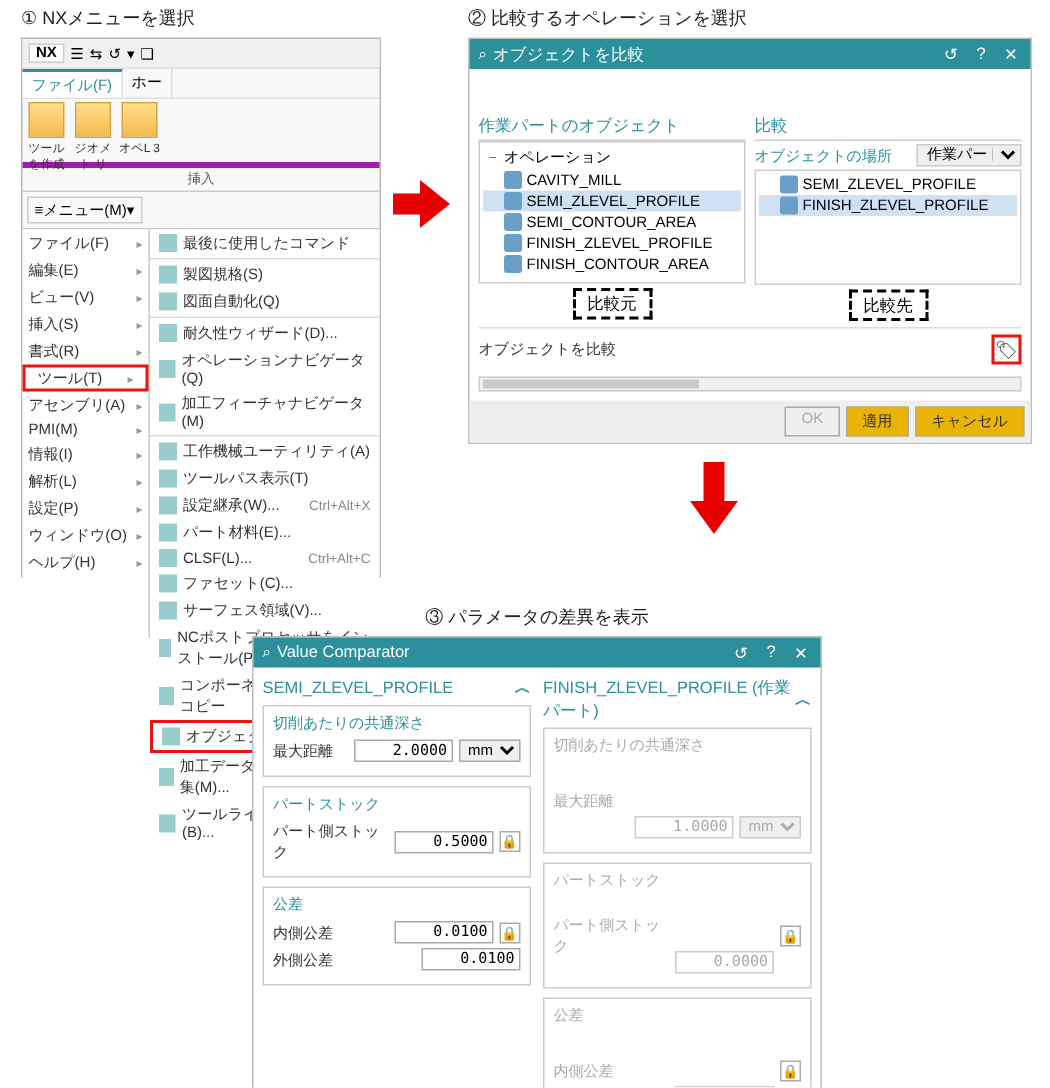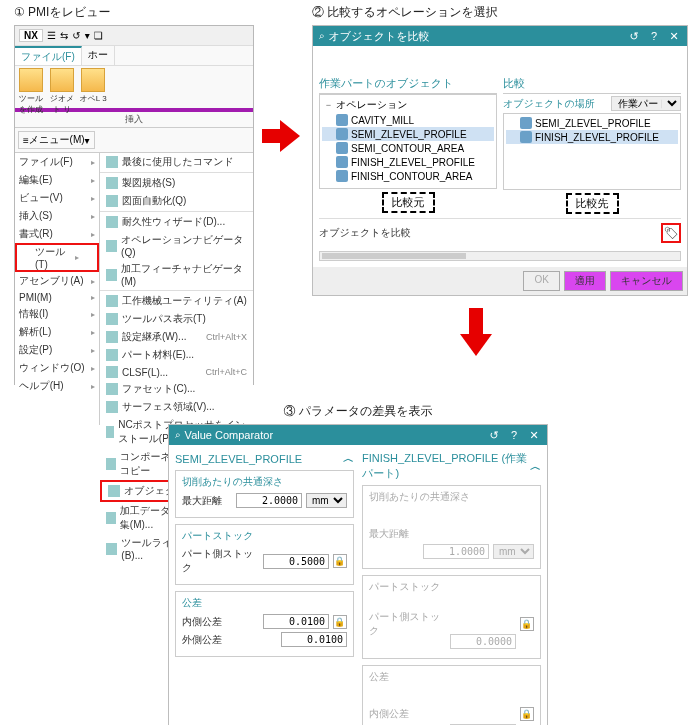--- a/index.html
+++ b/index.html
@@ -18,21 +18,21 @@
   .nx-logo { background: #fff; border: 1px solid #ccc; padding: 0 4px; font-weight: bold; font-size: 10px; }
   .nx-tbar { height: 20px; display: flex; border-bottom: 1px solid #ddd; }
   .nx-tab { padding: 2px 6px; font-size: 10px; border-right: 1px solid #ddd; }
   .nx-tab.active { background: #fff; color: #2b8f9c; border-top: 2px solid #2b8f9c; }
   .nx-rib { height: 46px; display: flex; padding: 2px; gap: 3px; border-bottom: 4px solid #a21caf; }
   .rib-item { width: 28px; font-size: 8px; text-align: center; color: #333; }
   .rib-ico { width: 24px; height: 24px; margin: 0 auto 1px; background: linear-gradient(#ffe08a,#f5b94d); border: 1px solid #d8a23a; }
   .nx-body { display: flex; height: calc(100% - 86px); }
   .nx-left { width: 85px; border-right: 1px solid #ccc; background: #fff; }
   .nx-left .mi { padding: 2px 4px; font-size: 10px; display: flex; align-items: center; justify-content: space-between; color: #333; }
-  .nx-left .mi.sel { border: 2px solid #e11; padding: 0 18px; }
+  .nx-left .mi.sel { border: 2px solid #e11; padding: 0 8px; }
   .nx-left .r { color: #999; font-size: 8px; }
   .nx-right { flex: 1; background: #fff; position: relative; }
   .nx-right .mi { padding: 2px 6px; font-size: 10px; display: flex; align-items: center; color: #333; gap: 4px; }
   .nx-right .mi .ico { width: 12px; height: 12px; background: #9cc; display: inline-block; }
   .nx-right .mi .sc { margin-left: auto; color: #888; font-size: 9px; }
   .nx-right .sep { height: 1px; background: #ddd; margin: 1px 0; }
   .nx-right .hi { border: 2px solid #e11; }
   .menu-btn { display: inline-flex; align-items: center; border: 1px solid #ccc; padding: 1px 4px; font-size: 10px; margin: 2px; }
   
   .cmp-body { padding: 6px; }
@@ -44,21 +44,21 @@
   .tree { border: 1px solid #ccc; height: 95px; overflow: auto; padding: 2px; background:#fff;}
   .tree .node { display: flex; align-items: center; padding: 1px 2px; gap: 3px; font-size: 10px; }
   .tree .tw { width: 9px; text-align:center; color:#666; font-size:9px;}
   .tree .ico { width: 12px; height: 12px; background: #6aa0c8; display:inline-block; border-radius:2px;}
   .tree .node.sel { background: #cfe1f3; }
   .tree .ind1 { padding-left: 14px; }
   .cmp-lbl { border: 2px dashed #000; padding: 1px 8px; display: inline-block; font-size: 11px; text-align:center; margin-top:3px;}
   .cmp-row { display:flex; align-items:center; padding:4px 0; font-size:10px; color:#333; border-top:1px solid #ddd; margin-top:4px;}
   .cmp-exec-btn { width:20px; height:20px; border:2px solid #e11; margin-left:auto; display:flex; align-items:center; justify-content:center; background:#fff; font-size:12px;}
   .btn-row { display:flex; justify-content:flex-end; gap:4px; padding:4px; background:#eee;}
-  .btn { border:1px solid #aaa; background:#d946ef; padding:2px 10px; font-size:10px; color:#333;}
+  .btn { border:1px solid #aaa; background:#eab308; padding:2px 10px; font-size:10px; color:#333;}
   .btn.primary { background:#5fa8b2; color:#fff; border-color:#4a8a93;}
   .btn.disabled { color:#aaa; background:#efefef;}
   .sb { height:10px; background:#f0f0f0; border:1px solid #ccc; position:relative;}
   .sb::before{content:'';position:absolute;left:2px;top:1px;height:6px;width:40%;background:#ccc;}
   
   .vc-body { padding: 6px; }
   .vc-cols { display: flex; gap: 8px; }
   .vc-col { flex: 1; }
   .vc-objname { color: #2b8f9c; font-size: 11px; display:flex; align-items:center; padding-bottom:4px;}
   .vc-objname .chk { margin-left:auto; font-weight:bold; color:#2b8f9c;}
@@ -77,21 +77,21 @@
   .arrow-right { position:absolute; width:0; height:0;}
   .arrow-right .shaft { position:absolute; left:0; top:9px; width:20px; height:14px; background:#e60000;}
   .arrow-right .head { position:absolute; left:18px; top:0; width:0; height:0; border-top:16px solid transparent; border-bottom:16px solid transparent; border-left:20px solid #e60000;}
   .arrow-down .shaft { position:absolute; left:9px; top:0; width:14px; height:28px; background:#e60000;}
   .arrow-down .head { position:absolute; left:0; top:26px; width:0; height:0; border-left:16px solid transparent; border-right:16px solid transparent; border-top:22px solid #e60000;}
 </style>
 </head>
 <body>
 
 <div class="stage" style="left:14px; top:4px;">
-  <div class="caption">① PMIをレビュー</div>
+  <div class="caption">① NXメニューを選択</div>
   <div class="nx-panel" style="position:relative;">
     <div class="nx-top">
       <span class="nx-logo">NX</span>
       <span>☰</span>
       <span>⇆</span>
       <span>↺</span>
       <span>▾</span>
       <span>❏</span>
     </div>
     <div class="nx-tbar">

